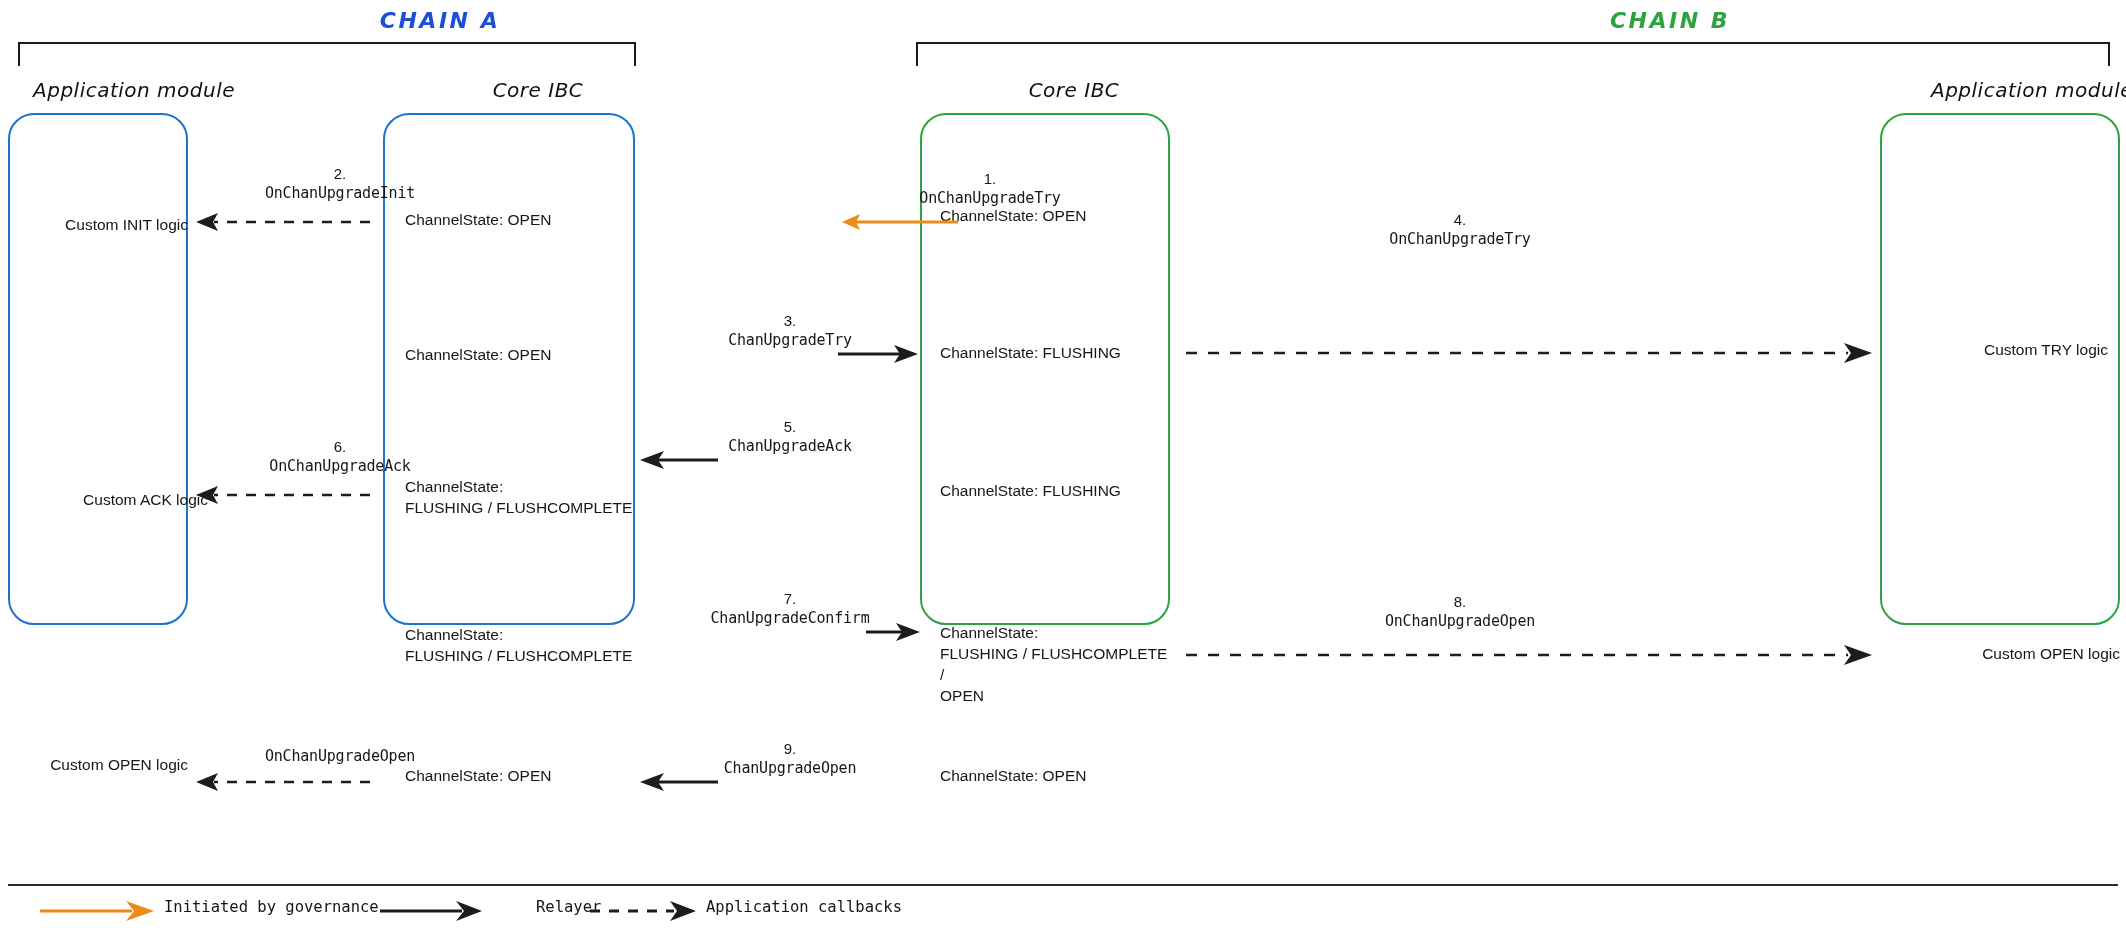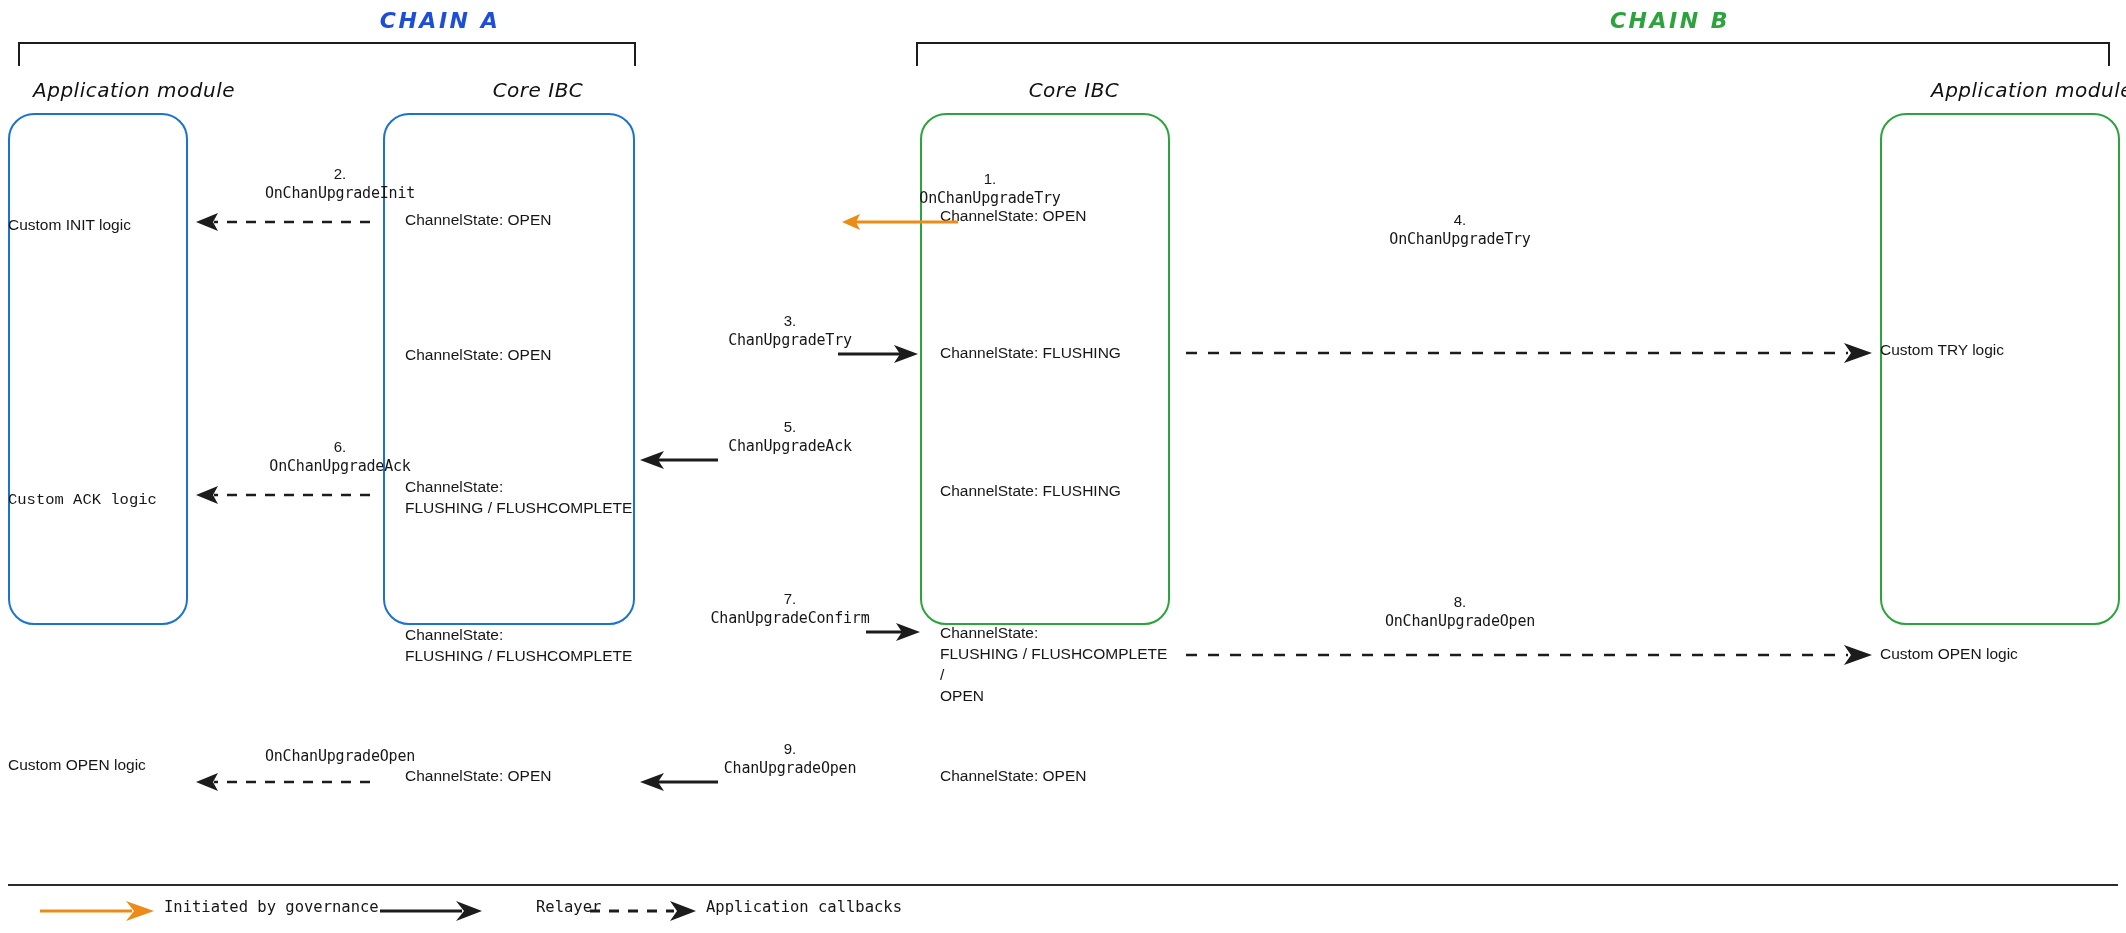--- a/index.html
+++ b/index.html
@@ -54,21 +54,21 @@
   
   #box-b-app  {left:1880px;width:240px;}
   #box-b-core {left:920px; width:250px;}
 
   
   .cell{
     position:absolute;font-size:15.5px;color:#161616;
     font-family:"Liberation Sans", sans-serif;
     line-height:1.35;
   }
-  .cell.center{text-align:left;}
+  .cell.center{text-align:right;}
 
   
   .flow{position:absolute;text-align:center;white-space:nowrap;}
   .flow .num{
     font-family:"Liberation Sans", sans-serif;
     font-size:15px;color:#161616;display:block;margin-bottom:2px;
   }
   .flow .name{
     font-family:"DejaVu Sans Mono", monospace;
     font-size:15px;color:#161616;display:block;letter-spacing:-.2px;
@@ -101,21 +101,21 @@
 <div class="abs col-heading" id="head-a-core">Core IBC</div>
 <div class="abs col-heading" id="head-b-core">Core IBC</div>
 <div class="abs col-heading" id="head-b-app">Application module</div>
 
 <div class="abs colbox blue" id="box-a-app"></div>
 <div class="abs colbox blue" id="box-a-core"></div>
 <div class="abs colbox green" id="box-b-core"></div>
 <div class="abs colbox green" id="box-b-app"></div>
 
 <div class="cell center" style="left:8px;width:180px;top:215px;">Custom INIT logic</div>
-<div class="cell center" style="left:8px;width:200px;top:490px;font-family:Liberation Mono, monospace;">Custom ACK logic</div>
+<div class="cell center" style="left:8px;width:200px;top:490px;">Custom ACK logic</div>
 <div class="cell center" style="left:8px;width:180px;top:755px;">Custom OPEN logic</div>
 
 <div class="cell" style="left:405px;width:225px;top:210px;">
   <div>ChannelState: OPEN</div>
 </div>
 <div class="cell" style="left:405px;width:225px;top:345px;">
   <div>ChannelState: OPEN</div>
 </div>
 <div class="cell" style="left:405px;width:235px;top:477px;">
   <div>ChannelState:</div>

